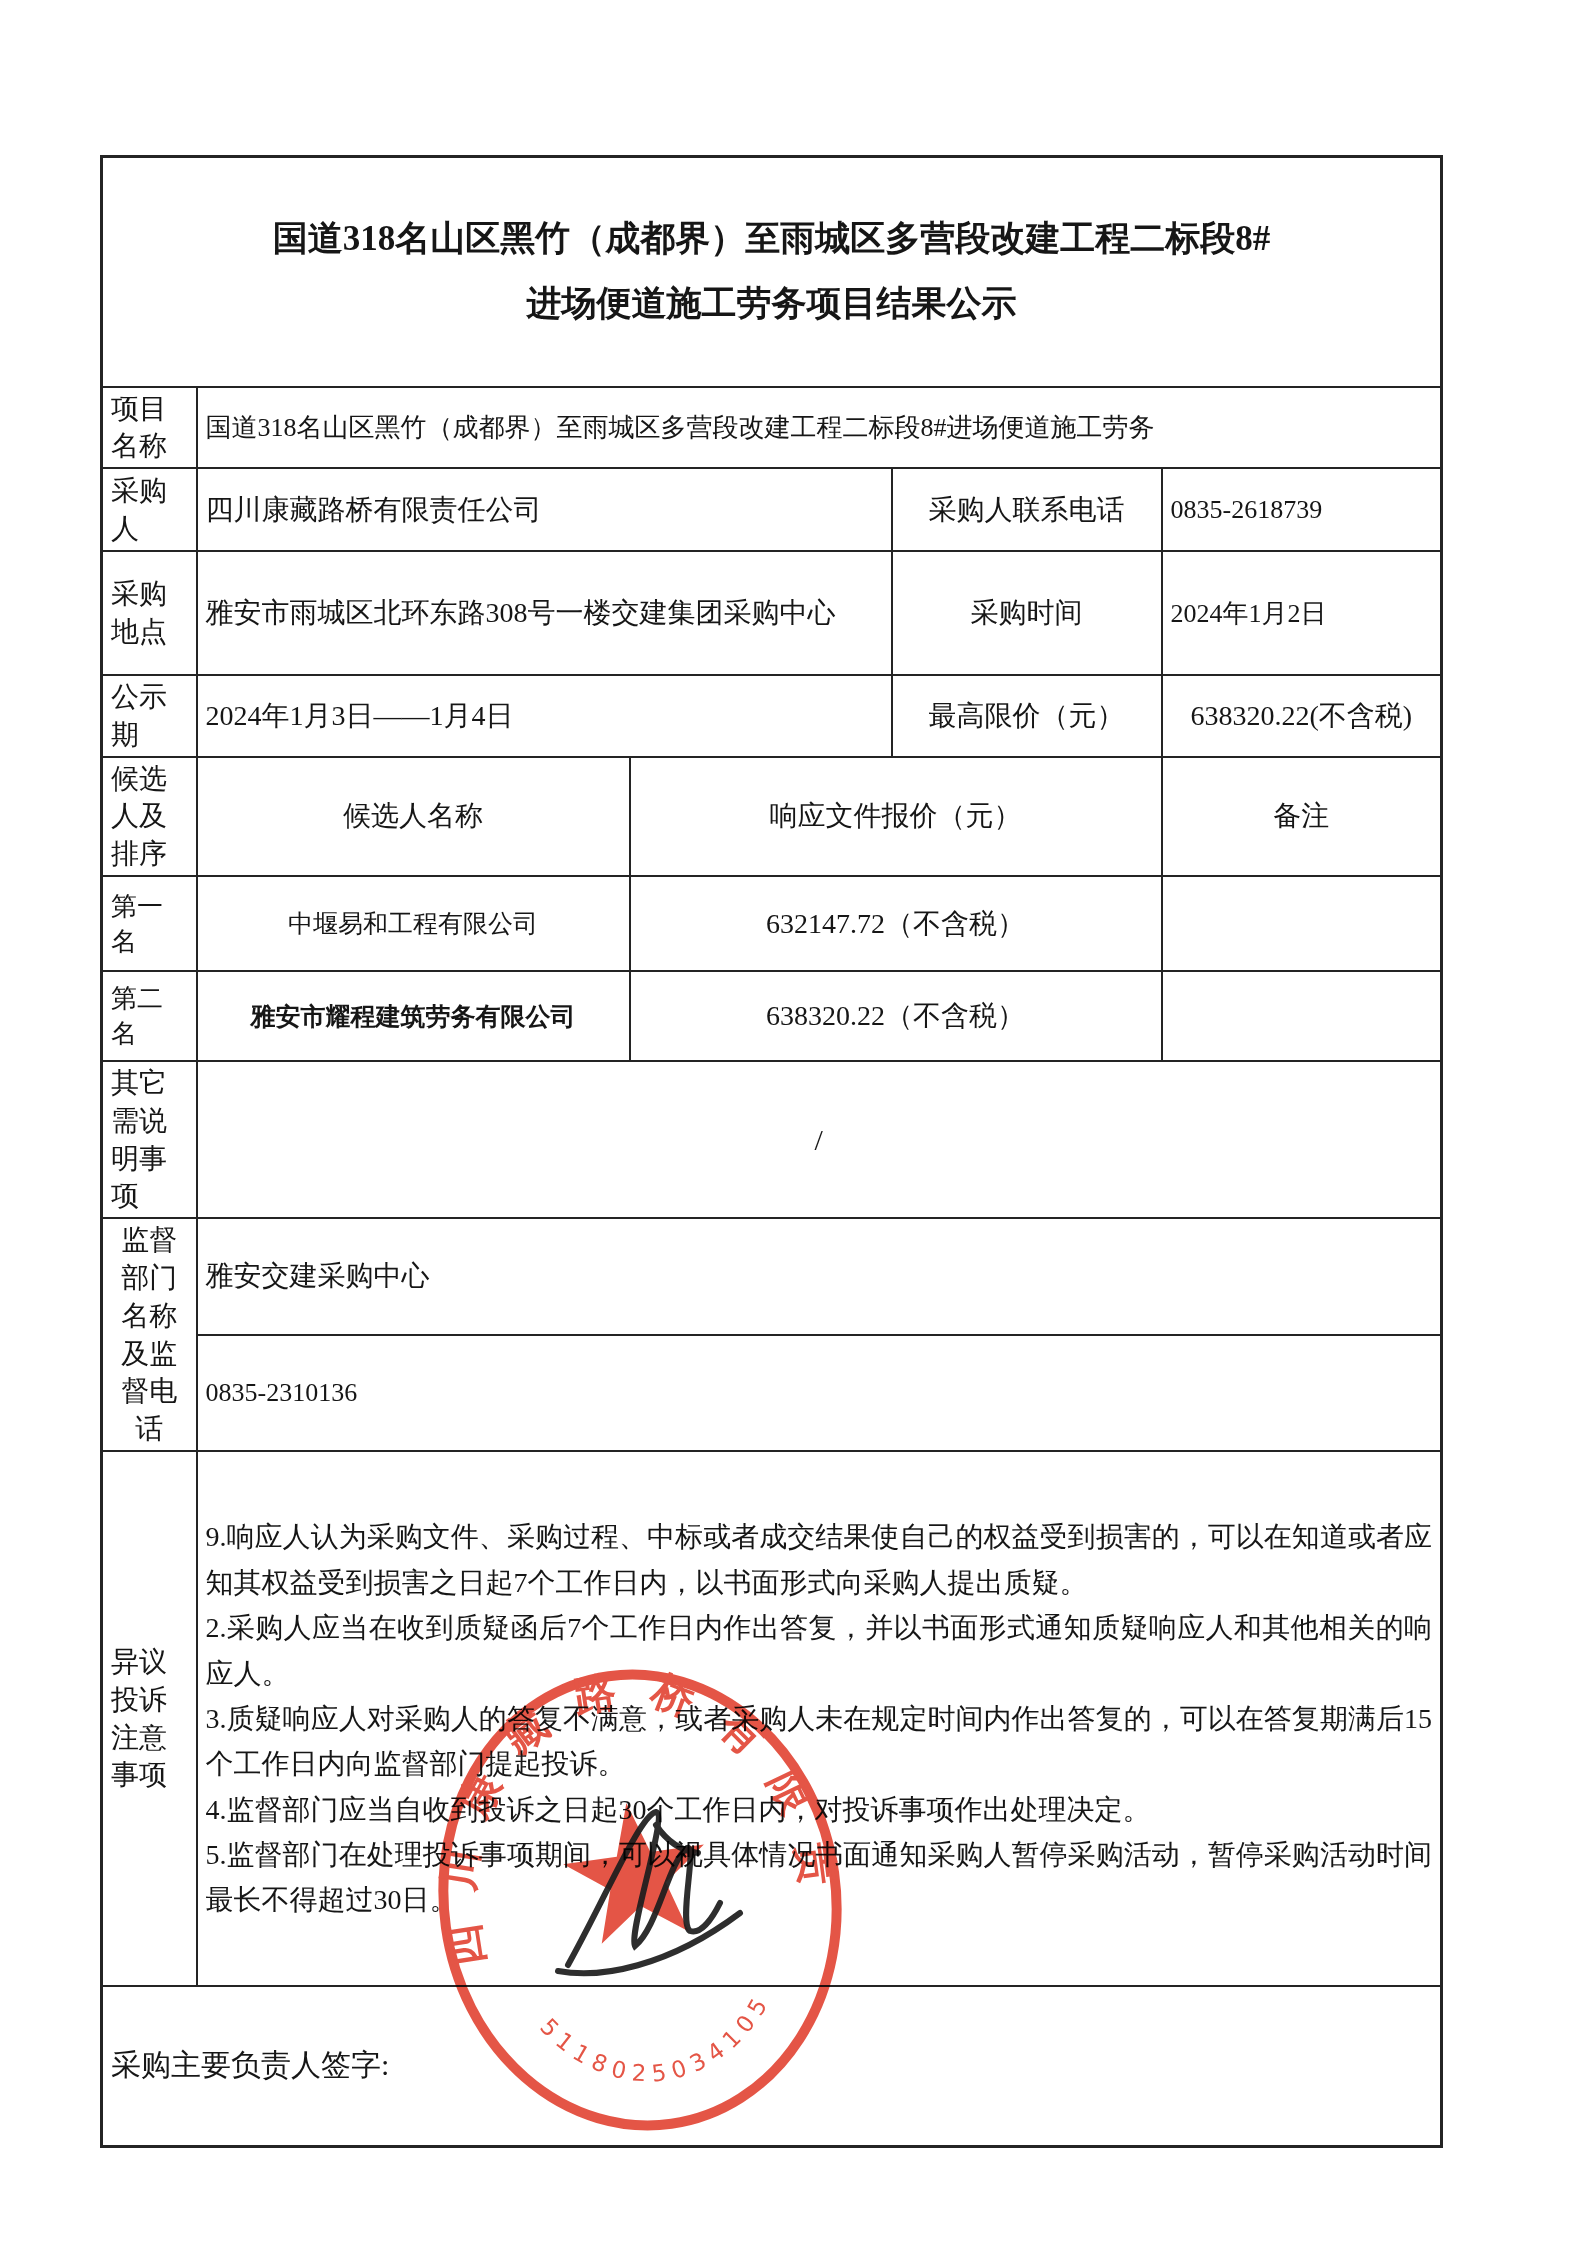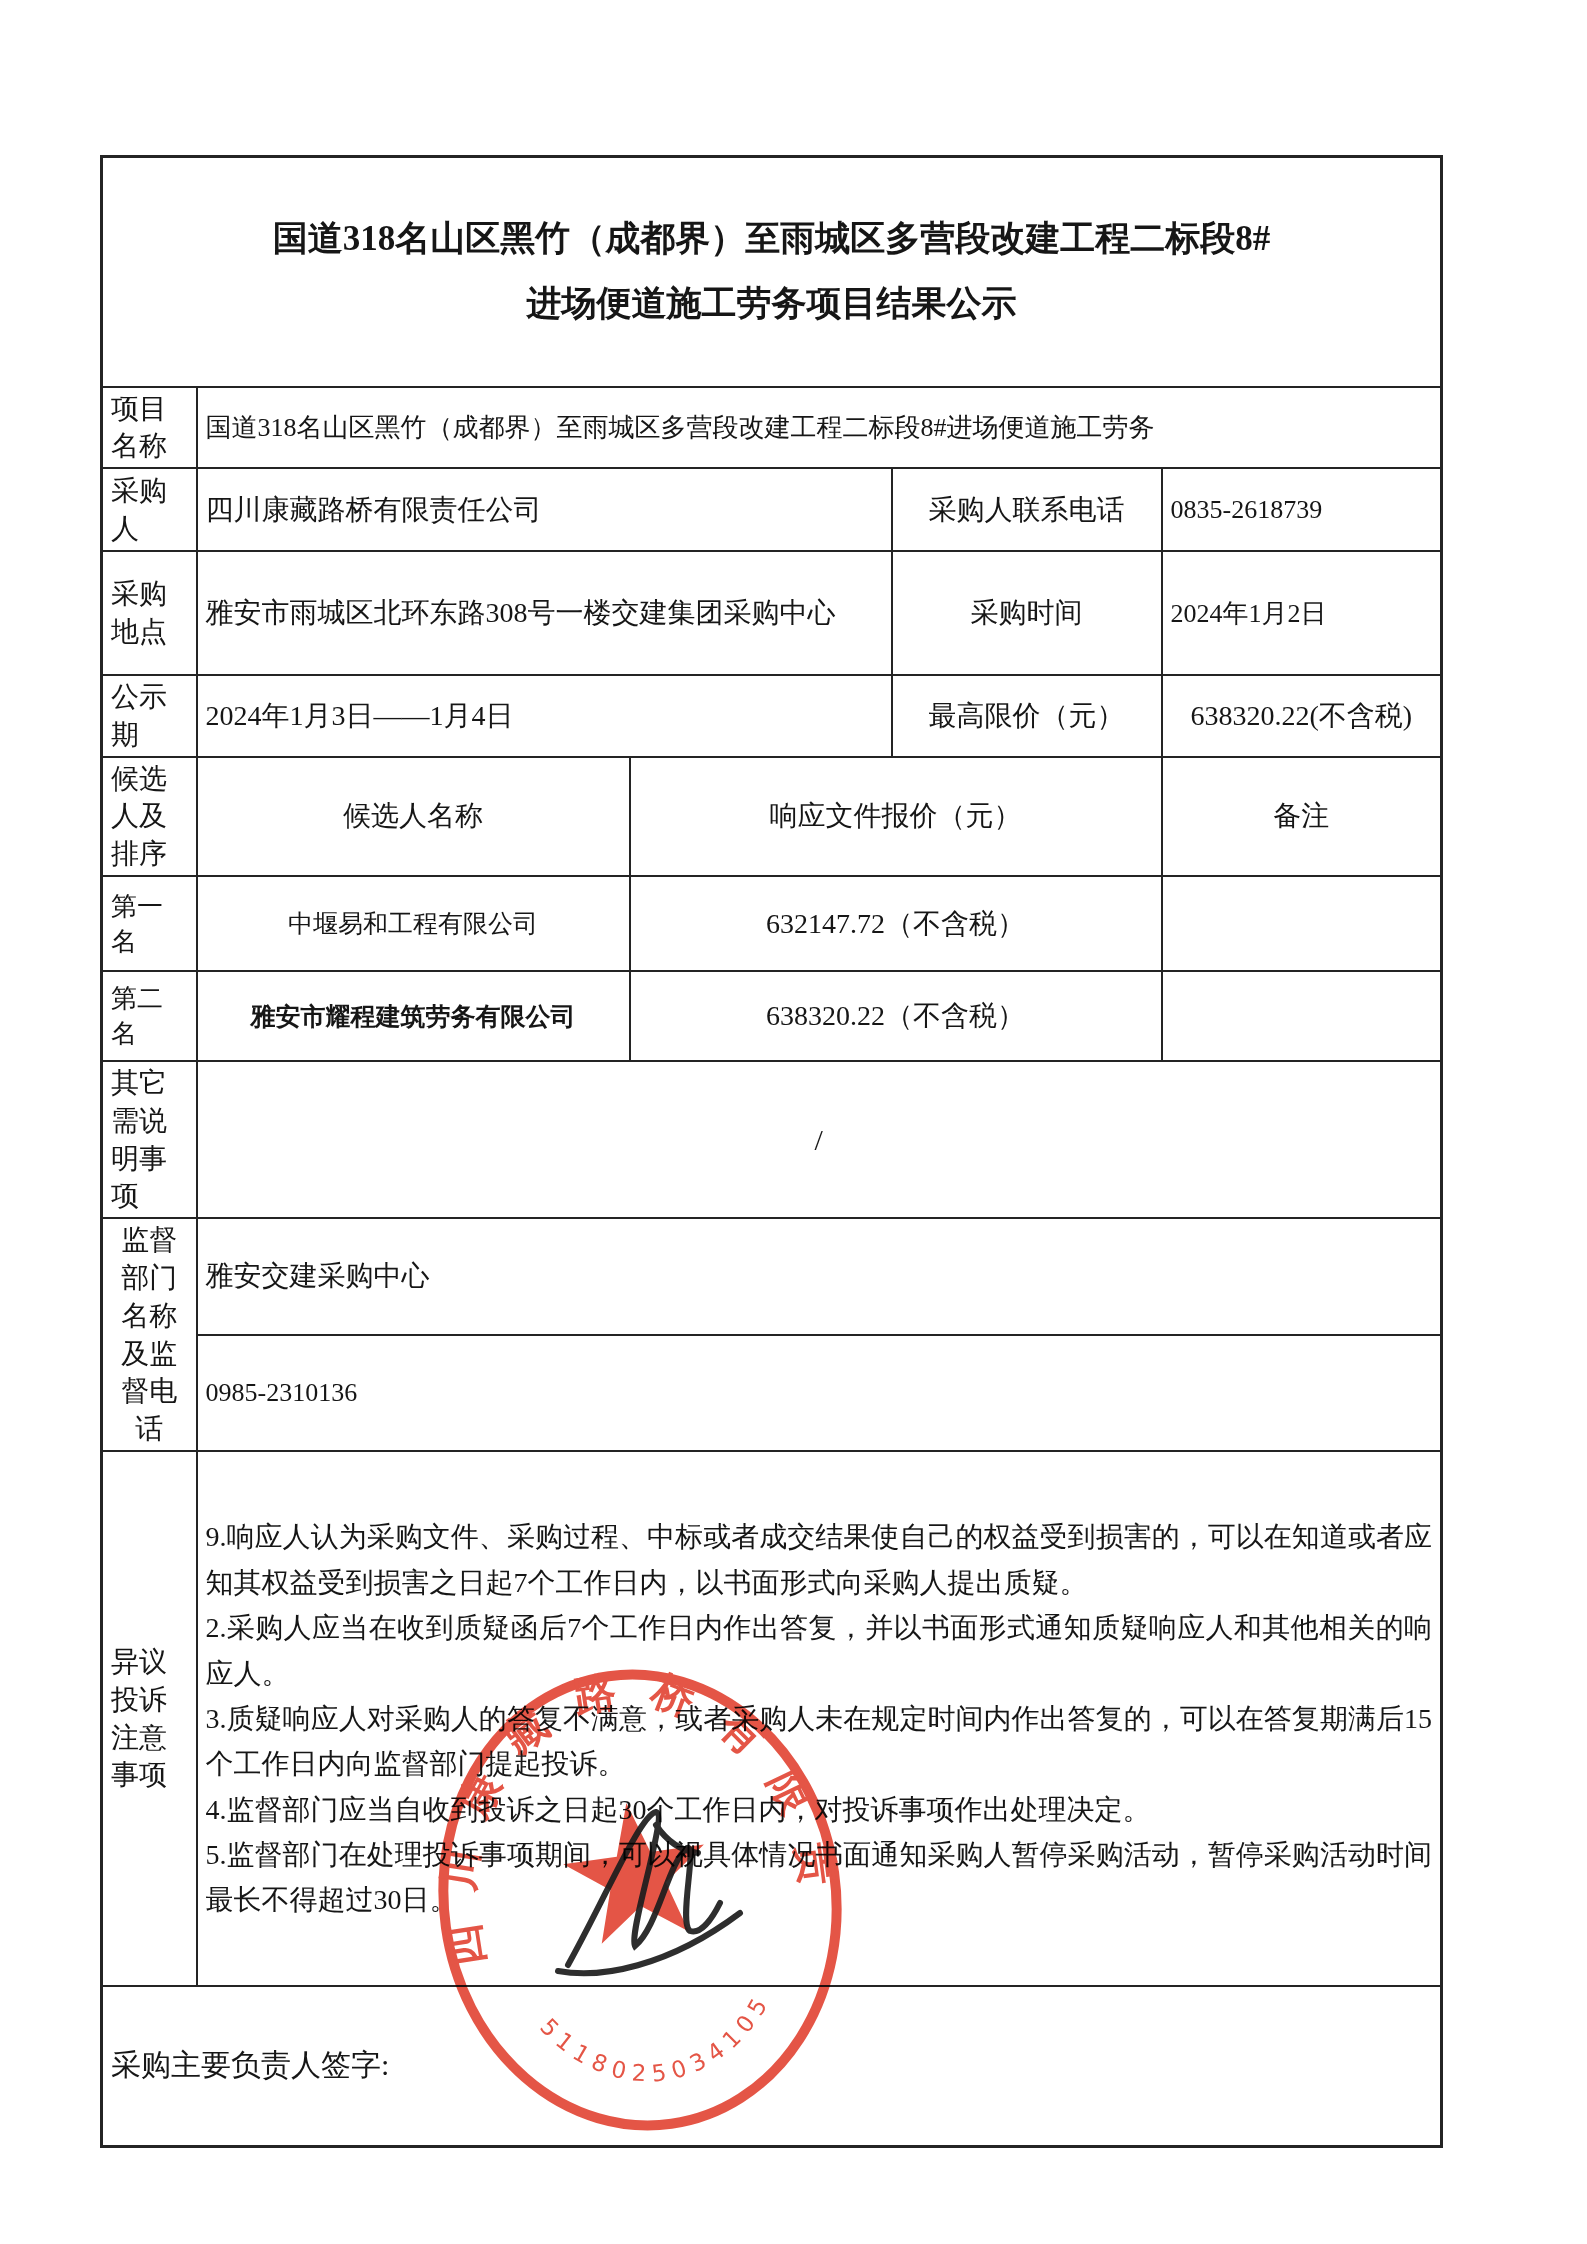--- a/index.html
+++ b/index.html
@@ -134,21 +134,21 @@
     <tr class="r-other">
       <td class="label">其它需说明事项</td>
       <td colspan="4" class="slash">/</td>
     </tr>
 
     <tr class="r-supname">
       <td rowspan="2" class="label label-center">监督部门名称及监督电话</td>
       <td colspan="4" class="val center">雅安交建采购中心</td>
     </tr>
     <tr class="r-supphone">
-      <td colspan="4" class="val-sm center">0985-2310136</td>
+      <td colspan="4" class="val-sm center">0835-2310136</td>
     </tr>
 
     <tr class="r-notice">
       <td class="label">异议投诉注意事项</td>
       <td colspan="4" class="notice-cell">
         <div>9.响应人认为采购文件、采购过程、中标或者成交结果使自己的权益受到损害的，可以在知道或者应知其权益受到损害之日起7个工作日内，以书面形式向采购人提出质疑。</div>
         <div>2.采购人应当在收到质疑函后7个工作日内作出答复，并以书面形式通知质疑响应人和其他相关的响应人。</div>
         <div>3.质疑响应人对采购人的答复不满意，或者采购人未在规定时间内作出答复的，可以在答复期满后15个工作日内向监督部门提起投诉。</div>
         <div>4.监督部门应当自收到投诉之日起30个工作日内，对投诉事项作出处理决定。</div>
         <div>5.监督部门在处理投诉事项期间，可以视具体情况书面通知采购人暂停采购活动，暂停采购活动时间最长不得超过30日。</div>

